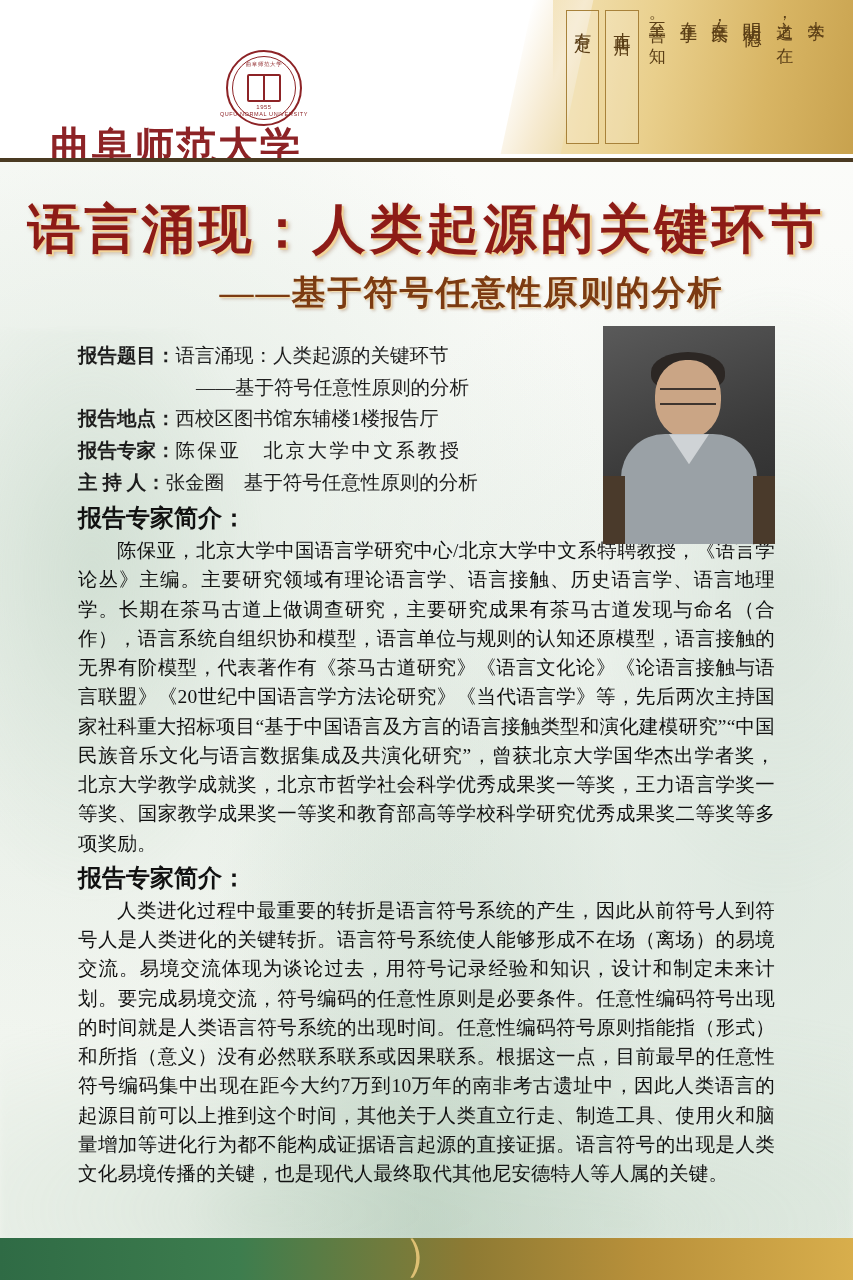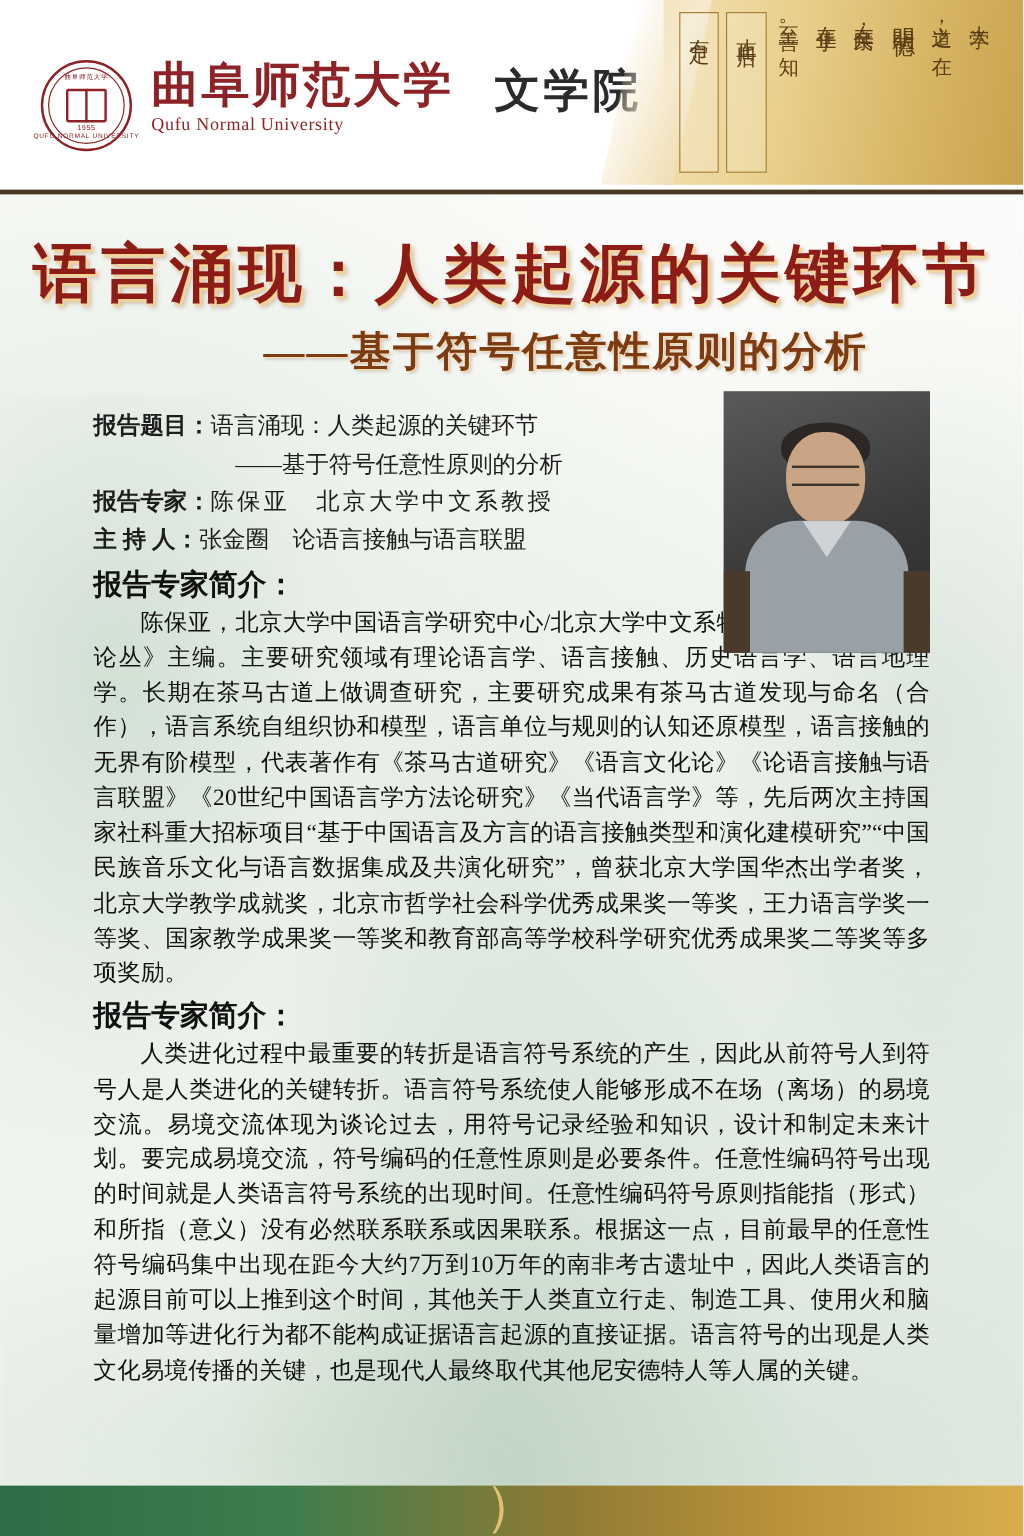--- a/index.html
+++ b/index.html
@@ -54,21 +54,22 @@
     position: relative;
     height: 158px;
     background: #ffffff;
     border-bottom: 4px solid #4a3a22;
     overflow: hidden;
   }
   .header-left {
     position: absolute;
     left: 34px; top: 50px;
     display: flex;
-    align-items: flex-start;
+    align-items: flex-end;
+    flex-direction: column;
   }
   .logo-seal {
     width: 72px; height: 72px;
     border-radius: 50%;
     border: 2px solid #8d2326;
     position: relative;
     flex: 0 0 auto;
     background: #fff;
   }
   .logo-seal::before {
@@ -375,24 +376,27 @@
     </div>
 
     <div class="info-block">
       <div class="info-line">
         <span class="lbl">报告题目：</span><span>语言涌现：人类起源的关键环节</span>
       </div>
       <div class="info-line indent">
         <span>——基于符号任意性原则的分析</span>
       </div>
       <div class="info-line">
+        <span class="lbl">报告地点：</span><span>西校区图书馆东辅楼1楼报告厅</span>
+      </div>
+      <div class="info-line">
         <span class="lbl">报告专家：</span><span class="spaced">陈保亚　北京大学中文系教授</span>
       </div>
       <div class="info-line">
-        <span class="lbl">主 持 人：</span><span>张金圈　论语言接触与语言联盟</span>
+        <span class="lbl">主 持 人：</span><span>张金圈　基于符号任意性原则的分析</span>
       </div>
     </div>
 
     <div class="section-head">报告专家简介：</div>
     <p class="para tight">陈保亚，北京大学中国语言学研究中心/北京大学中文系特聘教授，《语言学论丛》主编。主要研究领域有理论语言学、语言接触、历史语言学、语言地理学。长期在茶马古道上做调查研究，主要研究成果有茶马古道发现与命名（合作），语言系统自组织协和模型，语言单位与规则的认知还原模型，语言接触的无界有阶模型，代表著作有《茶马古道研究》《语言文化论》《论语言接触与语言联盟》《20世纪中国语言学方法论研究》《当代语言学》等，先后两次主持国家社科重大招标项目“基于中国语言及方言的语言接触类型和演化建模研究”“中国民族音乐文化与语言数据集成及共演化研究”，曾获北京大学国华杰出学者奖，北京大学教学成就奖，北京市哲学社会科学优秀成果奖一等奖，王力语言学奖一等奖、国家教学成果奖一等奖和教育部高等学校科学研究优秀成果奖二等奖等多项奖励。</p>
 
     <div class="section-head">报告专家简介：</div>
     <p class="para tight">人类进化过程中最重要的转折是语言符号系统的产生，因此从前符号人到符号人是人类进化的关键转折。语言符号系统使人能够形成不在场（离场）的易境交流。易境交流体现为谈论过去，用符号记录经验和知识，设计和制定未来计划。要完成易境交流，符号编码的任意性原则是必要条件。任意性编码符号出现的时间就是人类语言符号系统的出现时间。任意性编码符号原则指能指（形式）和所指（意义）没有必然联系联系或因果联系。根据这一点，目前最早的任意性符号编码集中出现在距今大约7万到10万年的南非考古遗址中，因此人类语言的起源目前可以上推到这个时间，其他关于人类直立行走、制造工具、使用火和脑量增加等进化行为都不能构成证据语言起源的直接证据。语言符号的出现是人类文化易境传播的关键，也是现代人最终取代其他尼安德特人等人属的关键。</p>
   </div>
 

